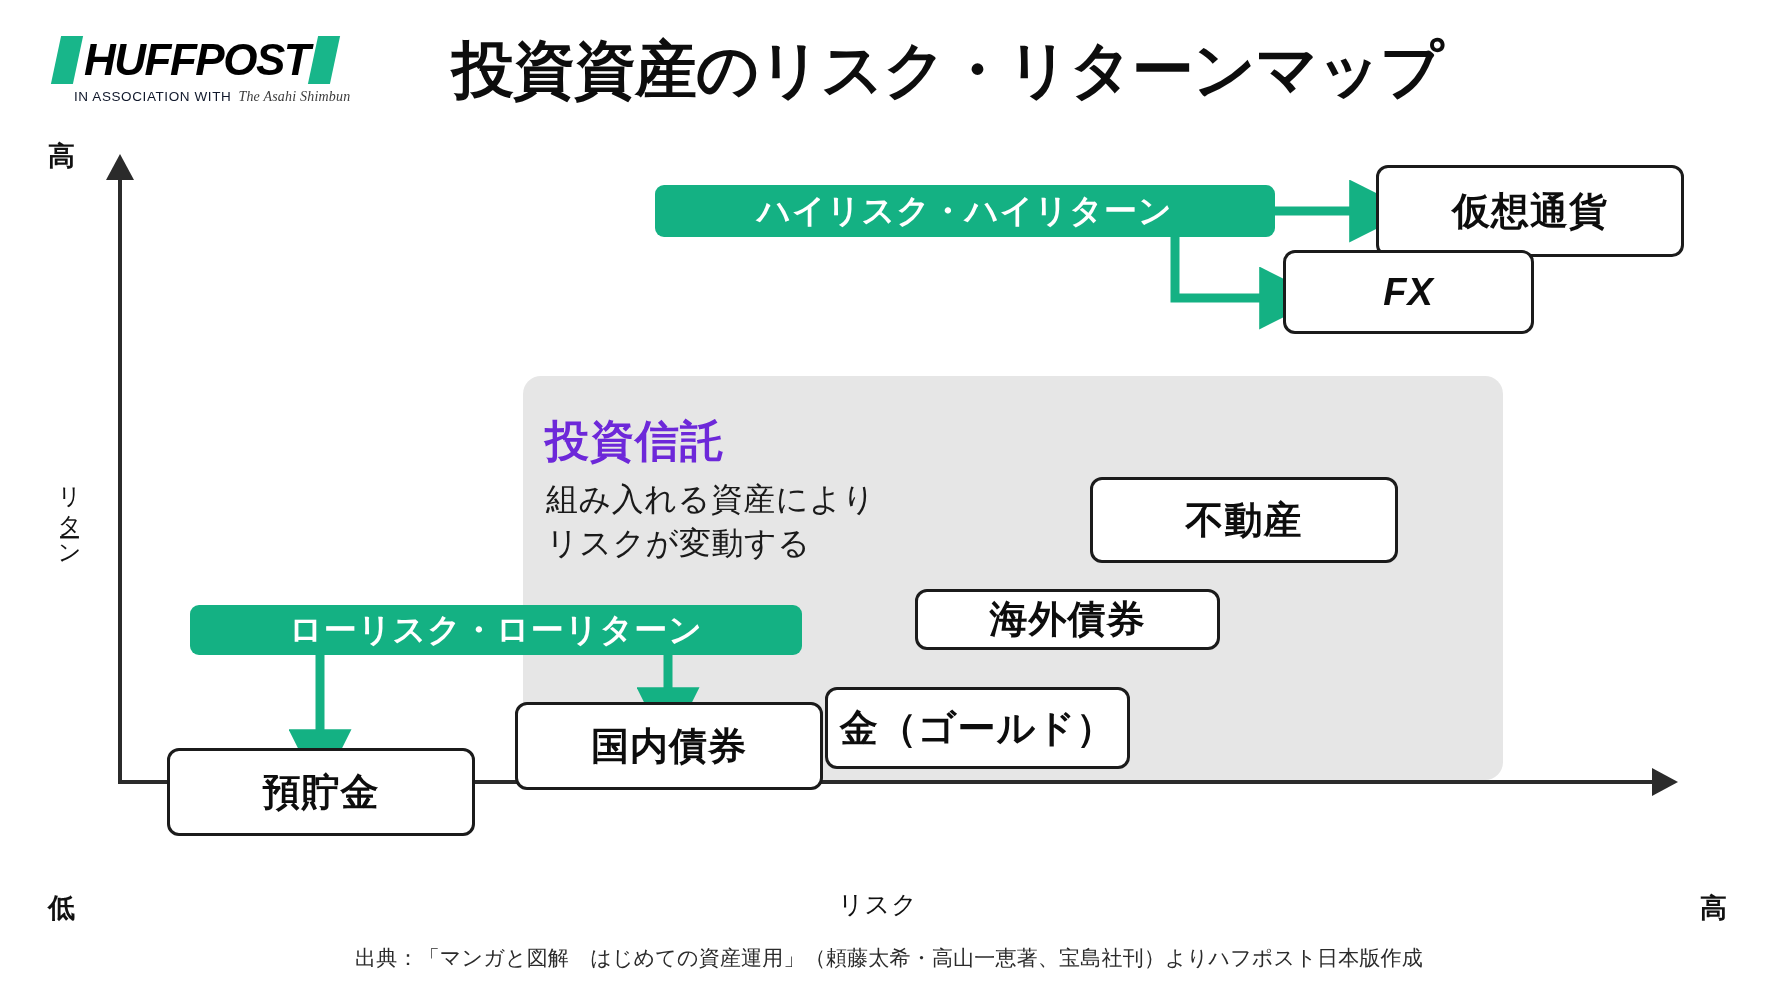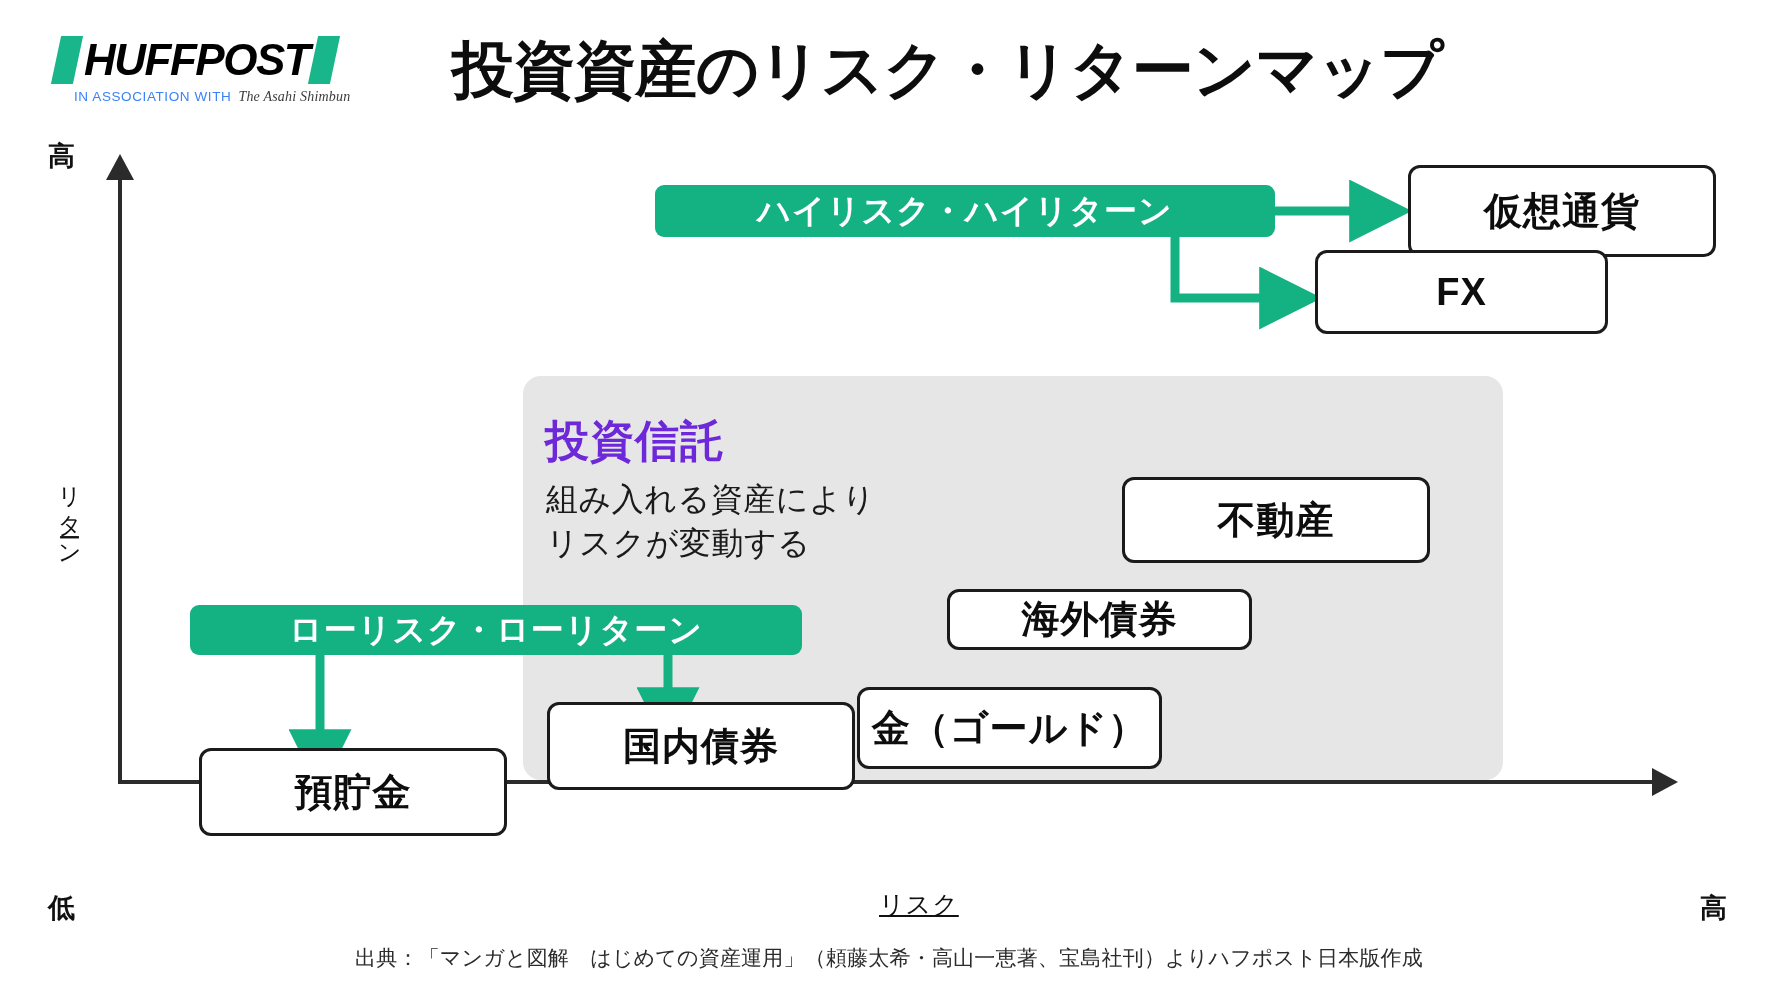--- a/index.html
+++ b/index.html
@@ -52,21 +52,21 @@
   .logo-sub {
     margin-top: 5px;
     display: flex;
     align-items: baseline;
     gap: 7px;
     padding-left: 18px;
   }
   .logo-sub-small {
     font-size: 13.5px;
     letter-spacing: 0.6px;
-    color: #3b82f6;
+    color: #0f172a;
     font-family: "Liberation Sans", sans-serif;
   }
   .logo-sub-serif {
     font-family: "Liberation Serif", "DejaVu Serif", serif;
     font-style: italic;
     font-size: 14px;
     color: #3b3b3b;
     letter-spacing: 0.2px;
   }
 
@@ -120,27 +120,26 @@
     top: 470px;
     font-size: 23px;
     font-weight: 400;
     color: #111111;
     writing-mode: vertical-rl;
     letter-spacing: 2px;
     line-height: 1;
   }
   .axis-label-x {
     position: absolute;
-    left: 879px;
+    left: 838px;
     top: 888px;
     font-size: 25px;
     font-weight: 400;
     color: #111111;
     letter-spacing: 1px;
-    text-decoration: underline;
   }
 
   
   .trust-zone {
     position: absolute;
     left: 523px;
     top: 376px;
     width: 980px;
     height: 404px;
     background: #e6e6e6;
@@ -175,21 +174,20 @@
     border-radius: 12px;
     display: flex;
     align-items: center;
     justify-content: center;
     font-size: 38px;
     font-weight: 700;
     color: #0d0d0d;
     letter-spacing: 1px;
     box-sizing: border-box;
     white-space: nowrap;
-    margin-left: 32px;
   }
 
   
   .banner {
     position: absolute;
     background: #14b183;
     border-radius: 9px;
     display: flex;
     align-items: center;
     justify-content: center;
@@ -273,21 +271,21 @@
 
     <path d="M668,655 L668,698" stroke="#14b183" stroke-width="9" fill="none" marker-end="url(#gtip)"></path>
   </svg>
 
   <div class="banner" style="left:655px; top:185px; width:620px; height:52px;">ハイリスク・ハイリターン</div>
 
   <div class="banner" style="left:190px; top:605px; width:612px; height:50px;">ローリスク・ローリターン</div>
 
   <div class="asset-box" style="left:1376px; top:165px; width:308px; height:92px;">仮想通貨</div>
 
-  <div class="asset-box" style="left:1283px; top:250px; width:293px; height:84px;">FX</div>
+  <div class="asset-box" style="left:1283px; top:250px; width:251px; height:84px;font-style:italic;">FX</div>
 
 
   <div class="asset-box" style="left:1090px; top:477px; width:308px; height:86px;">不動産</div>
 
   <div class="asset-box" style="left:915px; top:589px; width:305px; height:61px;">海外債券</div>
 
   <div class="asset-box" style="left:825px; top:687px; width:305px; height:82px;text-align:right;">金（ゴールド）</div>
 
   <div class="asset-box" style="left:515px; top:702px; width:308px; height:88px;">国内債券</div>
 

